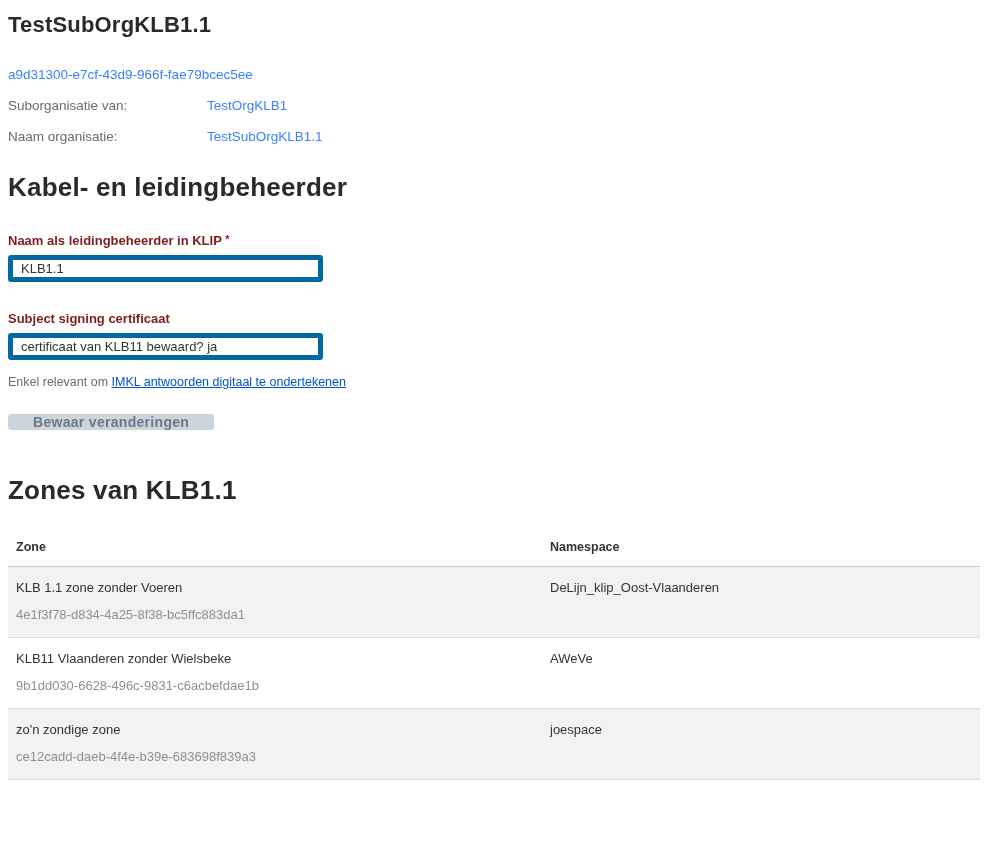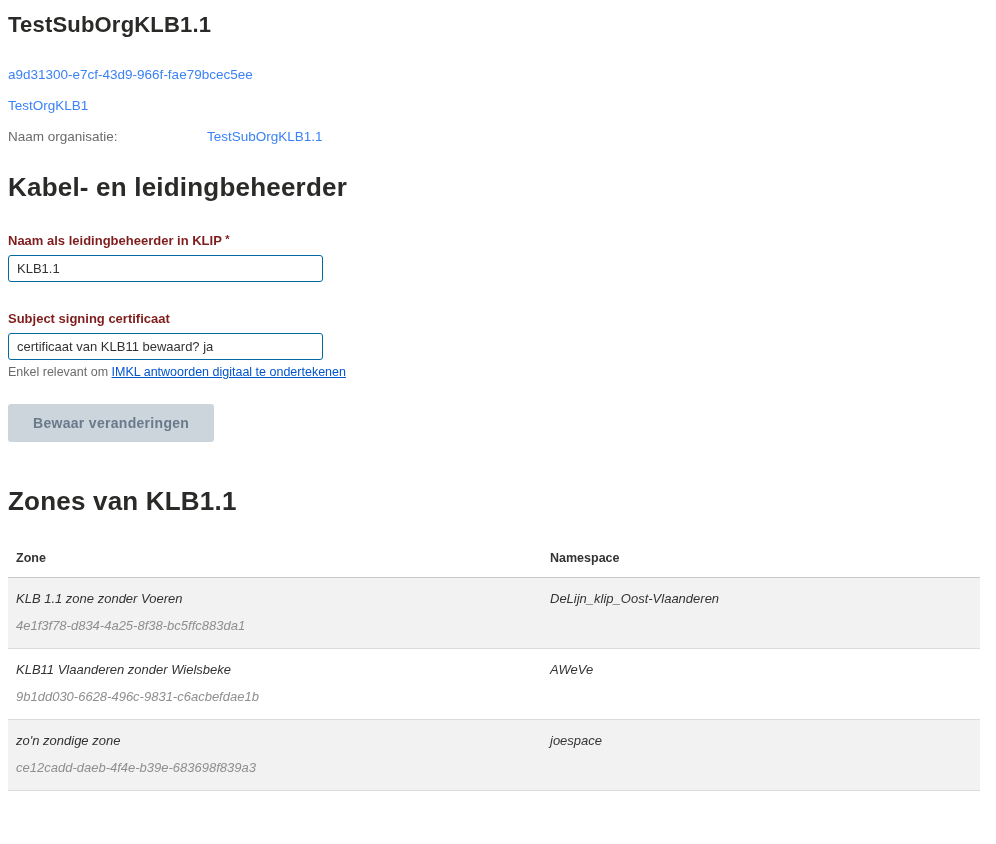--- a/index.html
+++ b/index.html
@@ -50,46 +50,46 @@
     font-weight: 700;
     color: #7f1d1d;
     margin-top: 30px;
     margin-bottom: 7px;
   }
   .form-label.second { margin-top: 29px; }
   .required-marker { font-size: 11px; vertical-align: top; }
   .text-input {
     width: 315px;
     height: 27px;
-    border: 1px solid #0369a1;
+    border: 5px solid #0369a1;
     border-radius: 3px;
     padding: 0 8px;
     font-family: "Liberation Sans", sans-serif;
     font-size: 13px;
     color: #333332;
     background: #ffffff;
   }
   .helper-text {
-    margin-top: 5px;
+    margin-top: 15px;
     font-size: 12.5px;
     color: #6b6b6b;
   }
   .helper-link { color: #0055cc; text-decoration: underline; cursor: pointer; }
 
   .save-button {
     margin-top: 25px;
     display: inline-block;
     border: none;
     border-radius: 3px;
     background: #ccd4dc;
     color: #697a8b;
     font-family: "Liberation Sans", sans-serif;
     font-size: 14px;
     font-weight: 700;
-    padding: 11px 25px;
+    padding: 0 25px;
     letter-spacing: 0.3px;
     cursor: default;
   }
 
   
   .zones-table {
     margin-top: 24px;
     width: 972px;
     border-collapse: collapse;
     table-layout: fixed;
@@ -101,37 +101,38 @@
     color: #333332;
     padding: 10px 8px 12px 8px;
     border-bottom: 1px solid #c9c9c9;
   }
   .col-zone { width: 534px; }
   .zones-table td {
     vertical-align: top;
     padding: 13px 8px 14px 8px;
     font-size: 13px;
   }
-  .zones-table tbody tr { border-bottom: 1px solid #dcdcdc; font-style: italic; }
+  .zones-table tbody tr { border-bottom: 1px solid #dcdcdc; }
   .zones-table tbody tr:nth-child(odd) { background: #f2f2f2; }
   .zones-table tbody tr:last-child { border-bottom: none; }
   .zone-name { color: #333332; line-height: 16px; }
   .zone-guid { color: #8f8f8f; line-height: 16px; margin-top: 11px; }
   .zone-namespace { color: #333332; line-height: 16px; }
 </style>
 </head>
 <body>
 
 <h1 class="page-title">TestSubOrgKLB1.1</h1>
 
 <div class="details">
   <div class="detail-row">
     <span class="detail-value">a9d31300-e7cf-43d9-966f-fae79bcec5ee</span>
   </div>
   <div class="detail-row">
+    <span class="detail-label">Suborganisatie van:</span>
     <span class="detail-value">TestOrgKLB1</span>
   </div>
   <div class="detail-row">
     <span class="detail-label">Naam organisatie:</span>
     <span class="detail-value">TestSubOrgKLB1.1</span>
   </div>
 </div>
 
 <h2 class="section-heading heading-klb">Kabel- en leidingbeheerder</h2>
 

